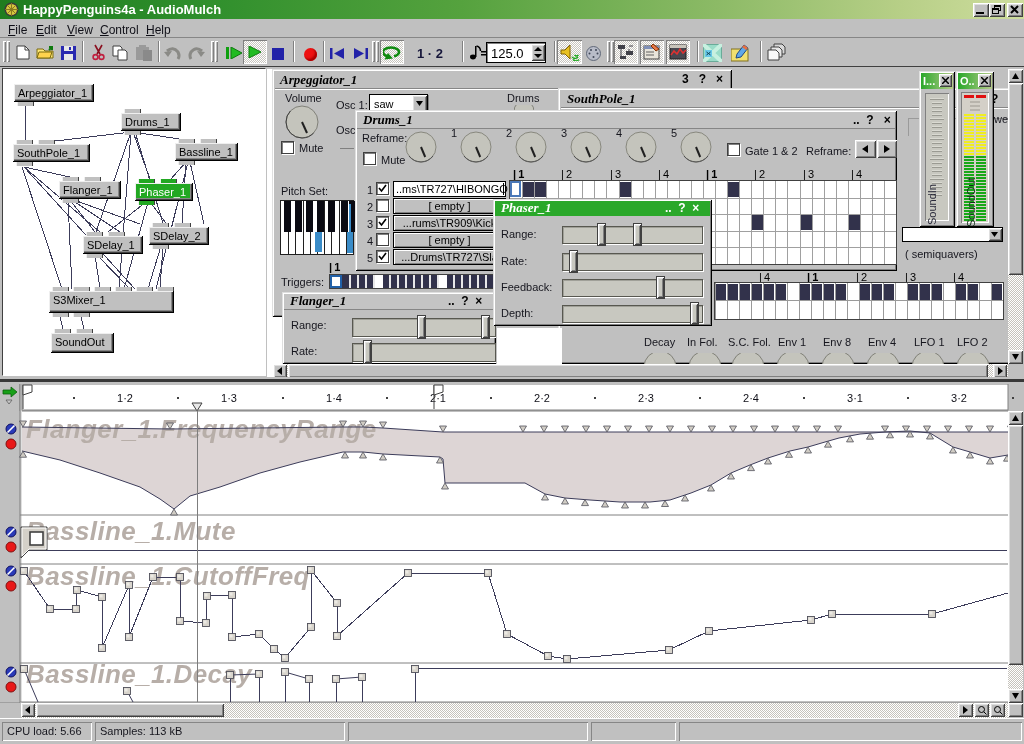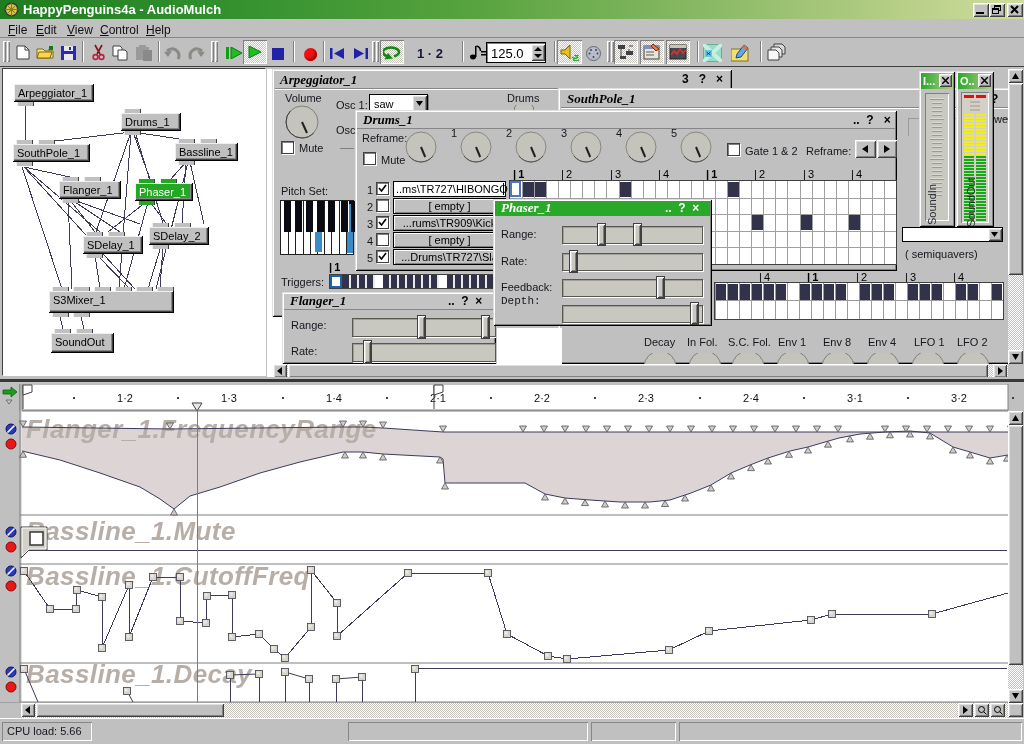--- a/index.html
+++ b/index.html
@@ -604,21 +604,21 @@
     <div class="abs lbl" style="left:8px;top:29px;">Range:</div>
     <div class="abs groove" style="left:69px;top:27px;width:141px;height:18px;"></div>
     <div class="abs handle" style="left:104px;top:24px;width:9px;height:23px;"></div>
     <div class="abs handle" style="left:140px;top:24px;width:9px;height:23px;"></div>
     <div class="abs lbl" style="left:8px;top:56px;">Rate:</div>
     <div class="abs groove" style="left:69px;top:54px;width:141px;height:18px;"></div>
     <div class="abs handle" style="left:76px;top:51px;width:9px;height:23px;"></div>
     <div class="abs lbl" style="left:8px;top:82px;">Feedback:</div>
     <div class="abs groove" style="left:69px;top:80px;width:141px;height:18px;"></div>
     <div class="abs handle" style="left:163px;top:77px;width:9px;height:23px;"></div>
-    <div class="abs lbl" style="left:8px;top:96px;font-family:Liberation Mono, monospace;">Depth:</div>
+    <div class="abs lbl" style="left:8px;top:108px;">Depth:</div>
     <div class="abs groove" style="left:69px;top:106px;width:141px;height:18px;"></div>
     <div class="abs handle" style="left:197px;top:103px;width:9px;height:23px;"></div>
   </div>
 <div class="abs out" style="left:919px;top:71px;width:36px;height:156px;background:#c0c0c0;overflow:hidden;">
     <div class="abs" style="left:2px;top:2px;width:32px;height:16px;background:linear-gradient(90deg,#2aa82a,#b8cc8c);"></div>
     <div class="abs" style="left:4px;top:4px;font-size:11px;font-weight:bold;color:#fff;">I...</div>
     <div class="abs btn" style="left:20px;top:3px;width:13px;height:13px;background:#c0c0c0;">
       <svg class="abs" style="left:3px;top:3px" width="7" height="7">
         <path d="M0 0 L7 7 M7 0 L0 7" stroke="#000" stroke-width="1.5"></path>
       </svg>
@@ -1029,20 +1029,23 @@
           <line x1="7" y1="7" x2="9.5" y2="9.5" stroke="#000"></line>
         </svg>
       </div>
       <div class="abs btn" style="left:1008px;top:0px;width:15px;height:14px;background:#c0c0c0;"></div>
     </div>
   </div>
 <div class="abs" style="left:0;top:718px;width:1024px;height:26px;background:#c0c0c0;border-top:1px solid #fff;">
     <div class="abs" style="left:2px;top:3px;width:90px;height:19px;box-shadow:inset 1px 1px 0 #868686, inset -1px -1px 0 #fff;">
       <div class="abs lbl" style="left:5px;top:3px;">CPU load: 5.66</div>
     </div>
+    <div class="abs" style="left:95px;top:3px;width:250px;height:19px;box-shadow:inset 1px 1px 0 #868686, inset -1px -1px 0 #fff;">
+      <div class="abs lbl" style="left:5px;top:3px;">Samples: 113 kB</div>
+    </div>
     <div class="abs" style="left:348px;top:3px;width:240px;height:19px;box-shadow:inset 1px 1px 0 #868686, inset -1px -1px 0 #fff;">
       <div class="abs lbl" style="left:5px;top:3px;"></div>
     </div>
     <div class="abs" style="left:591px;top:3px;width:85px;height:19px;box-shadow:inset 1px 1px 0 #868686, inset -1px -1px 0 #fff;">
       <div class="abs lbl" style="left:5px;top:3px;"></div>
     </div>
     <div class="abs" style="left:679px;top:3px;width:343px;height:19px;box-shadow:inset 1px 1px 0 #868686, inset -1px -1px 0 #fff;">
       <div class="abs lbl" style="left:5px;top:3px;"></div>
     </div>
   </div>

